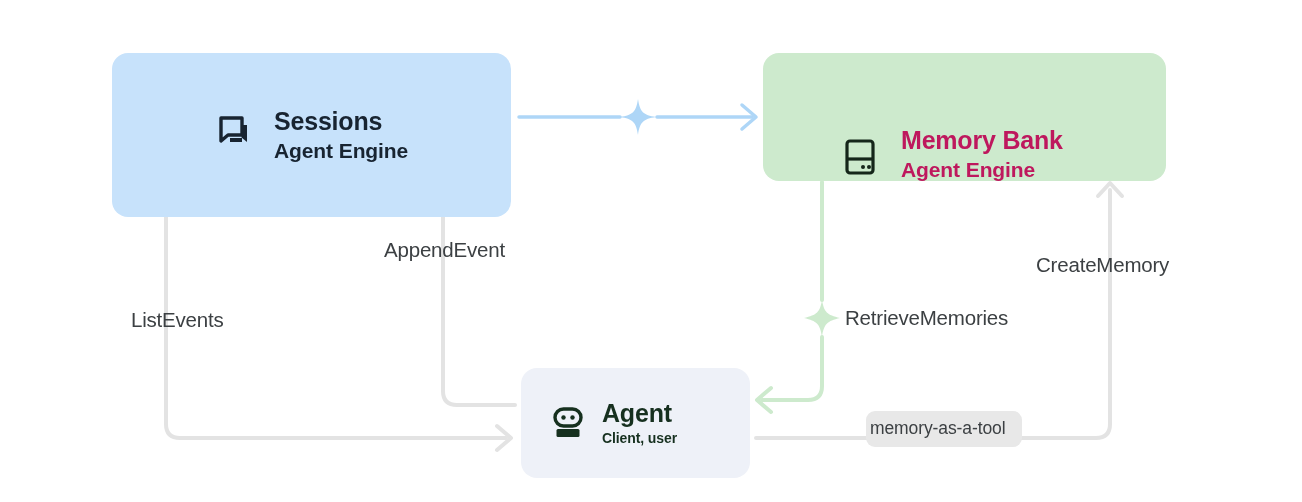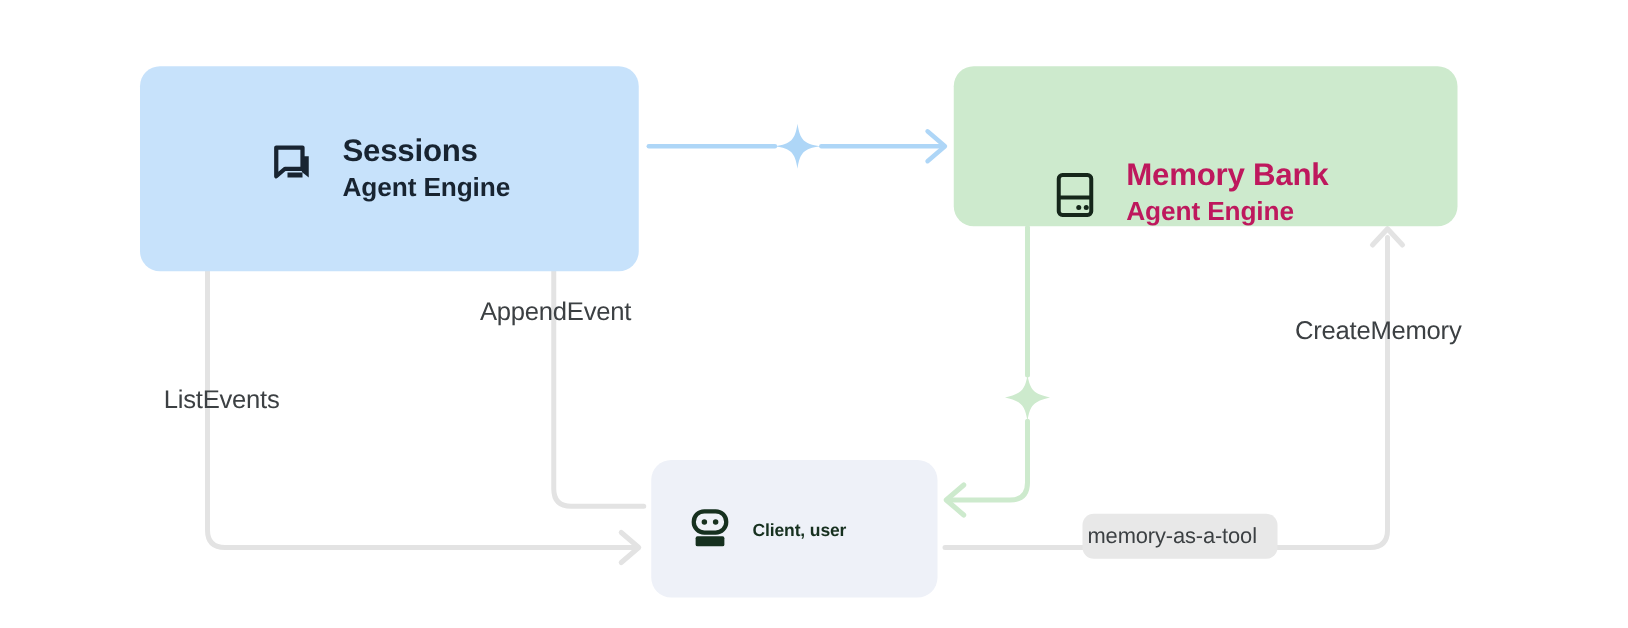--- a/index.html
+++ b/index.html
@@ -186,23 +186,25 @@
   <div class="node" id="node-agent">
     <span class="node-icon">
       <svg width="36" height="40" viewBox="0 0 36 40" aria-hidden="true">
         <rect x="5" y="8" width="26" height="17" rx="8.5" fill="none" stroke="#16301f" stroke-width="3.4"></rect>
         <circle cx="13.5" cy="16.5" r="2.2" fill="#16301f"></circle>
         <circle cx="22.5" cy="16.5" r="2.2" fill="#16301f"></circle>
         <rect x="6.5" y="28" width="23" height="8" rx="1.5" fill="#16301f"></rect>
       </svg>
     </span>
     <span class="node-text">
+      <span class="node-title">Agent</span>
       <span class="node-sub">Client, user</span>
     </span>
   </div>
 
   <div class="edge-label" id="label-append">AppendEvent</div>
   <div class="edge-label" id="label-list">ListEvents</div>
+  <div class="edge-label" id="label-retrieve">RetrieveMemories</div>
   <div class="edge-label" id="label-create">CreateMemory</div>
 
   <div class="pill">memory-as-a-tool</div>
 
 </div>
 
 </body></html>

